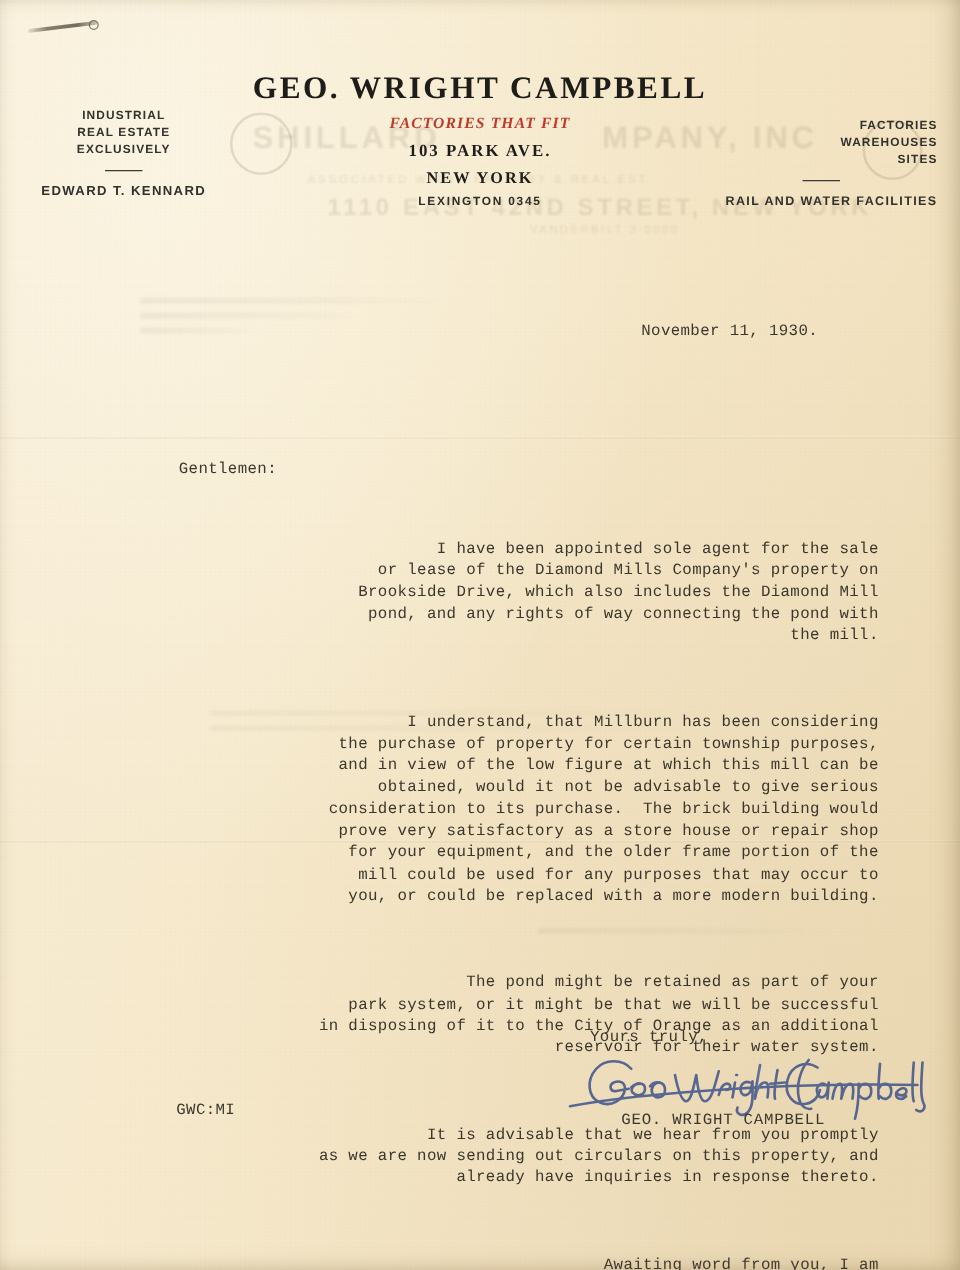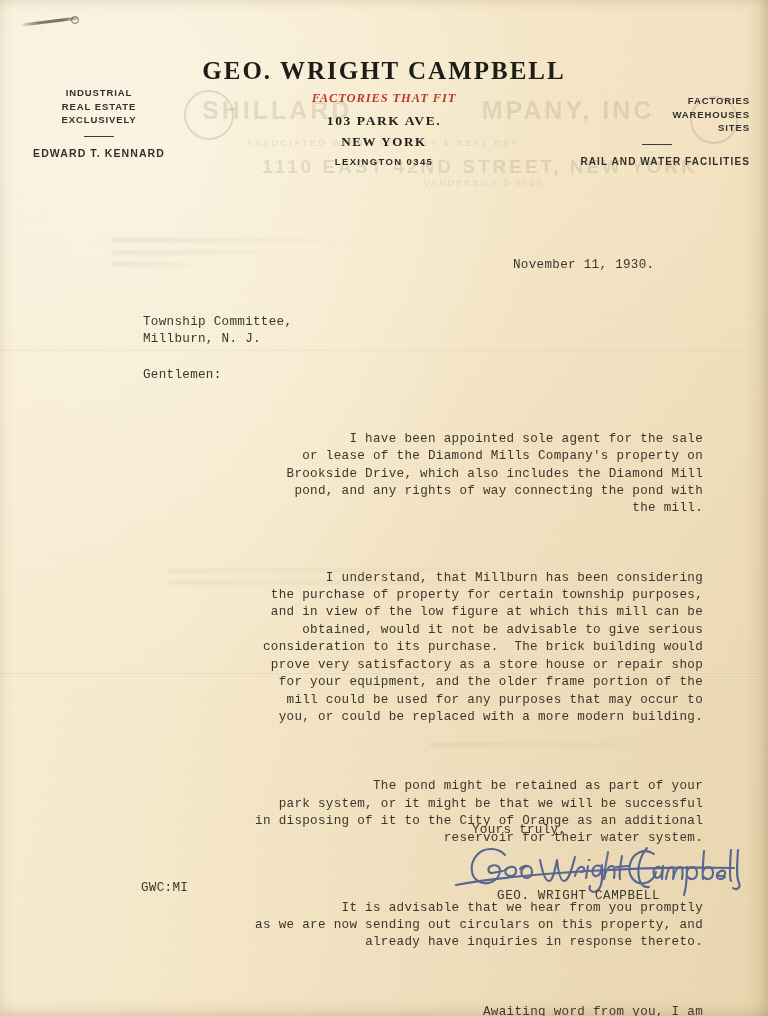--- a/index.html
+++ b/index.html
@@ -338,22 +338,20 @@
   <div class="lh-right">
     <div>FACTORIES</div>
     <div>WAREHOUSES</div>
     <div>SITES</div>
     <div class="rule"></div>
     <div class="facilities">RAIL AND WATER FACILITIES</div>
   </div>
 
   <div class="typed date">November 11, 1930.</div>
 
-  <div class="typed inside-address"><span>Township Committee,</span>
-<span>Millburn, N. J.</span></div>
 
   <div class="typed salutation">Gentlemen:</div>
 
   <div class="typed body-block">
     <p class="para">        I have been appointed sole agent for the sale
 or lease of the Diamond Mills Company's property on
 Brookside Drive, which also includes the Diamond Mill
 pond, and any rights of way connecting the pond with
 the mill.</p>
     <p class="para">        I understand, that Millburn has been considering

